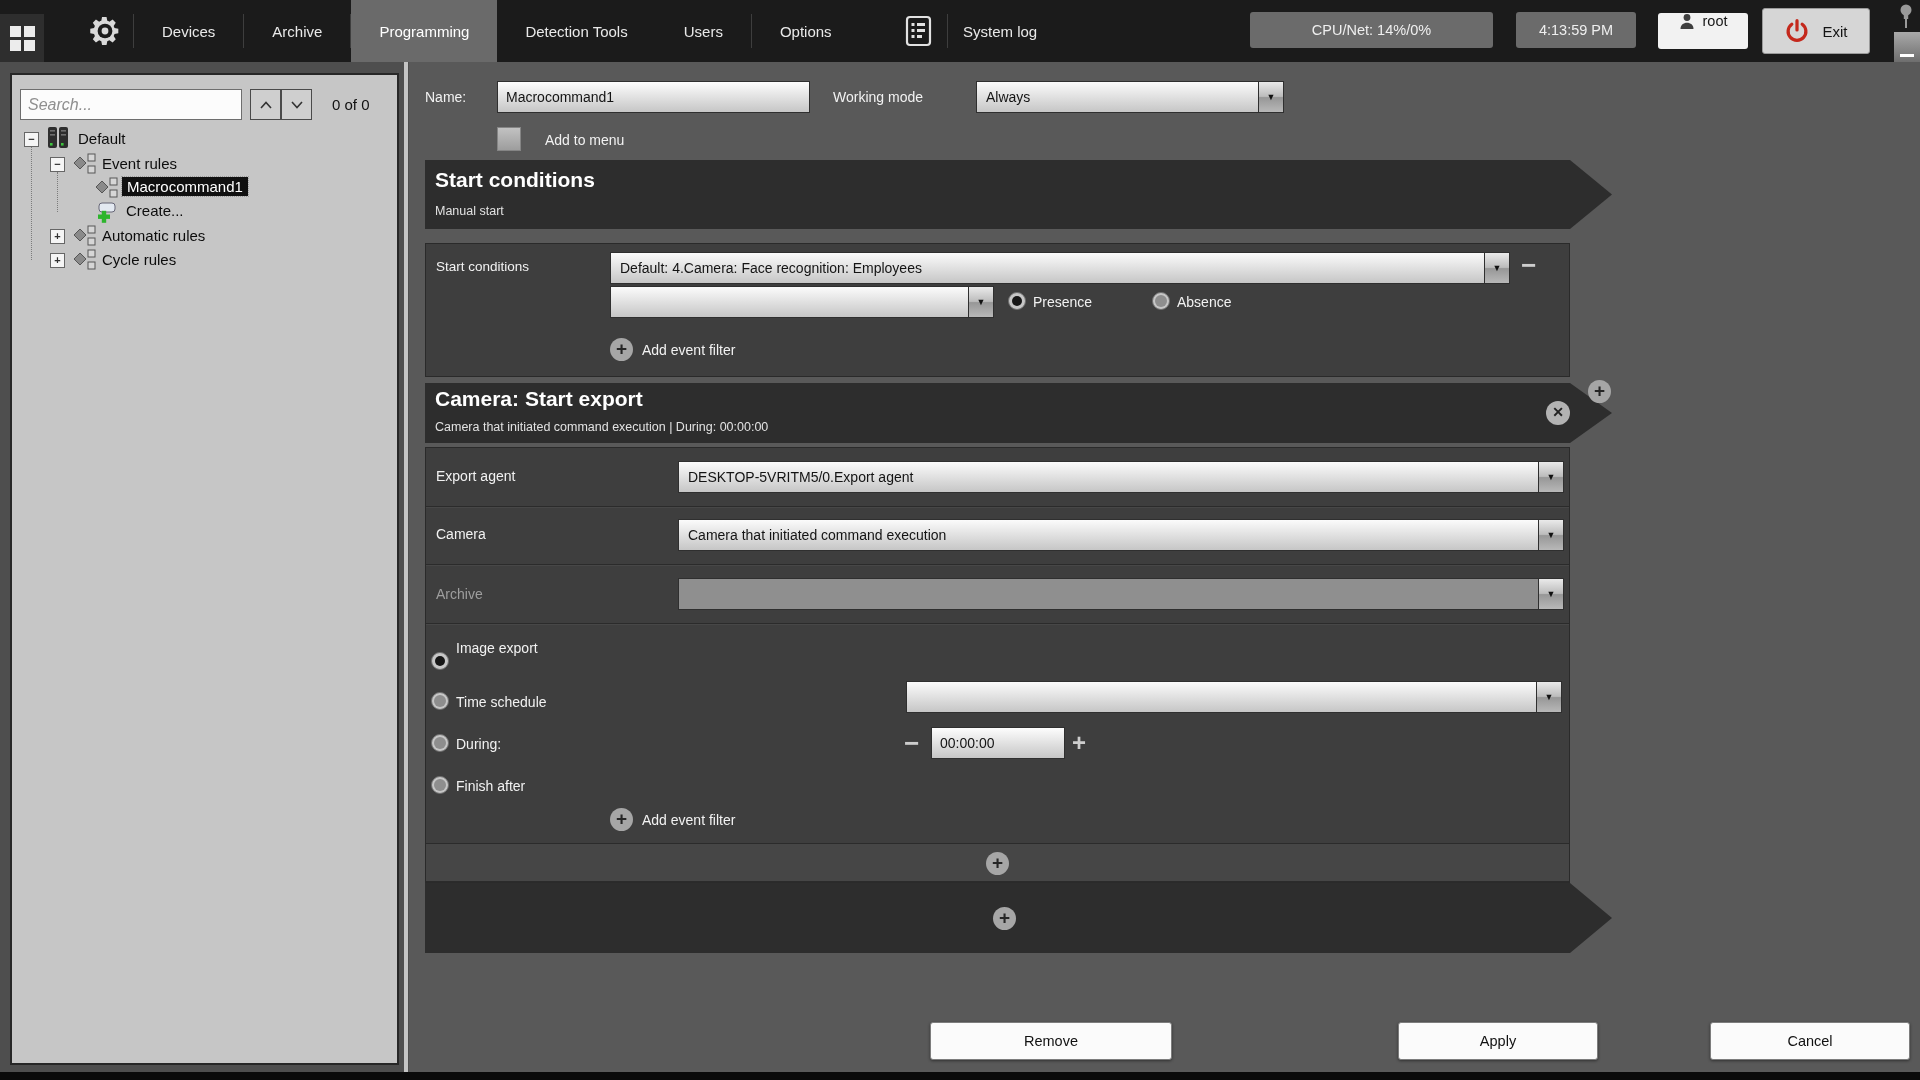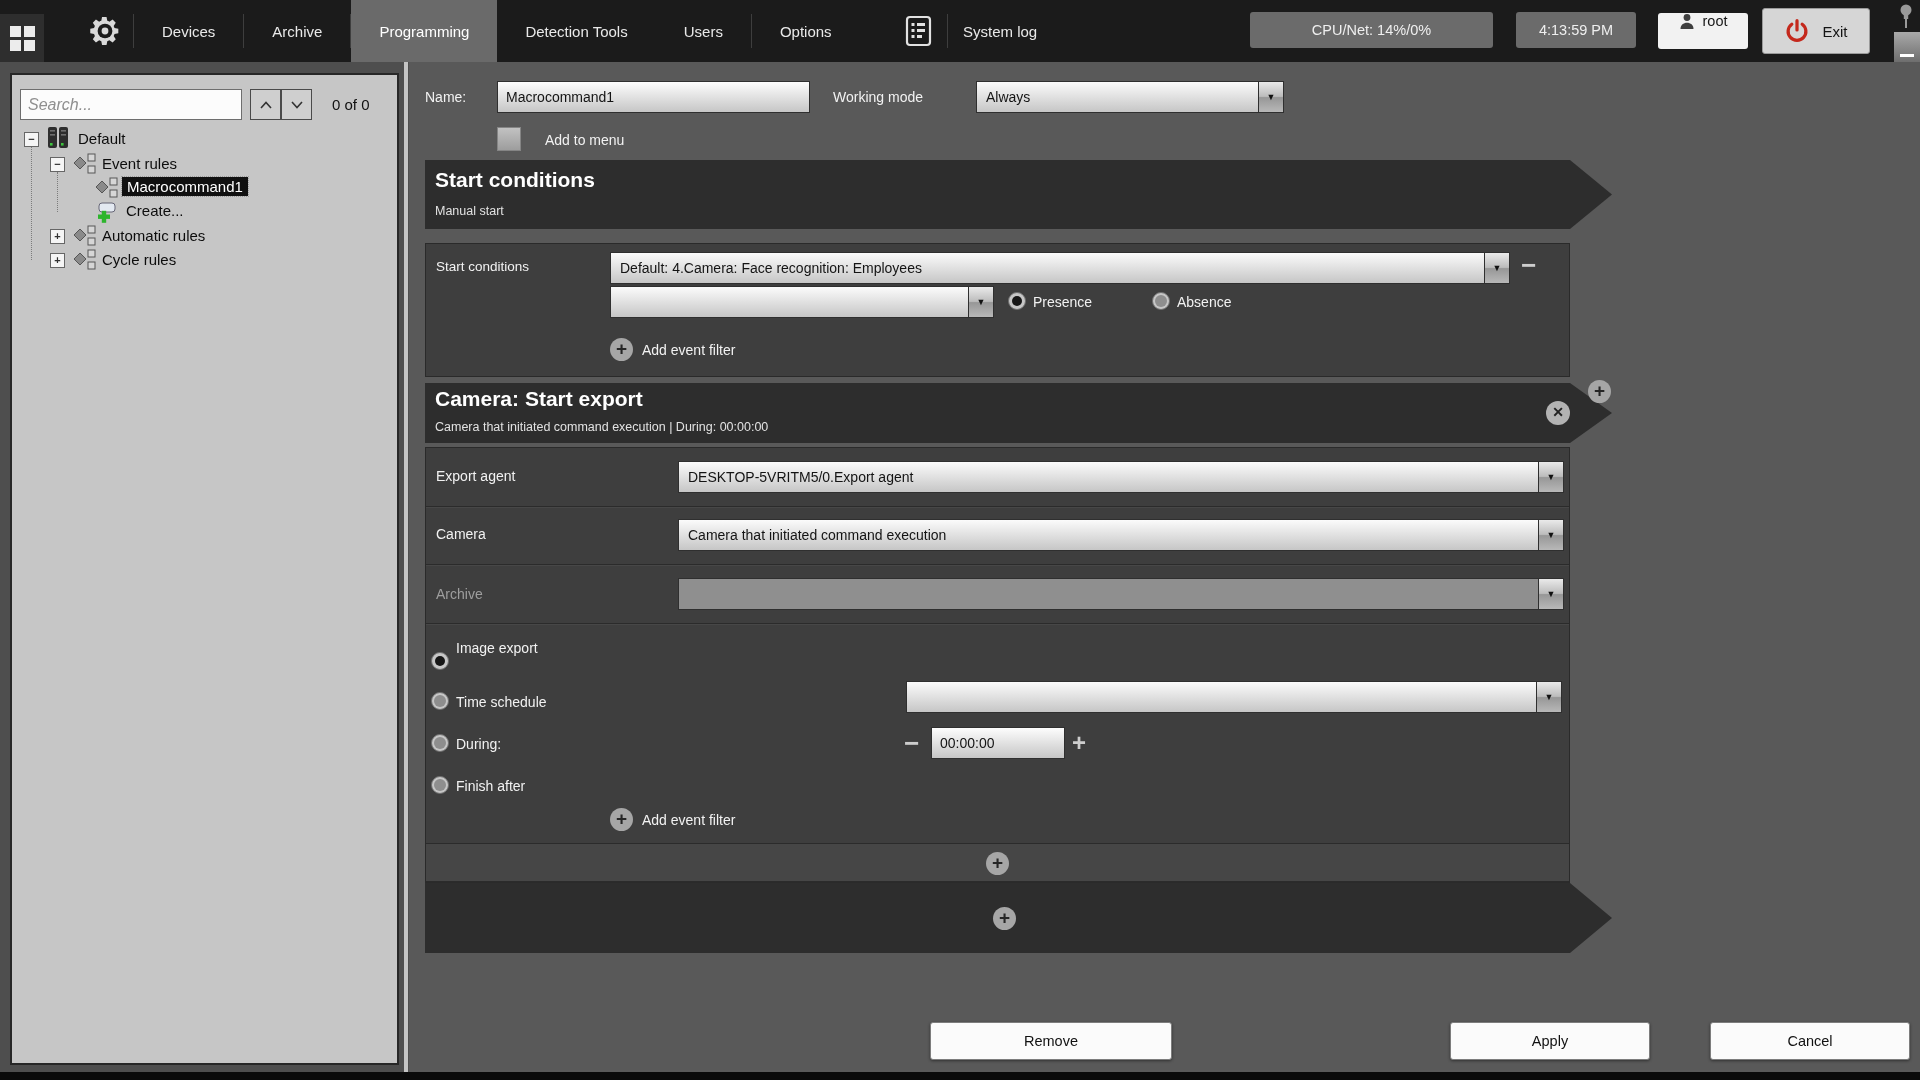--- a/index.html
+++ b/index.html
@@ -322,14 +322,14 @@
   <div class="thinband" style="top:395px;">
     <div class="plusc" style="left:560px; top:8px;">+</div>
   </div>
 </div>
 
 <div class="band" style="left:425px; top:883px; width:1187px; height:70px;">
   <div class="plusc" style="left:568px; top:24px;">+</div>
 </div>
 
 <div class="btn-white" style="left:930px; top:1022px; width:242px;">Remove</div>
-<div class="btn-white" style="left:1450px; top:1022px; width:200px;">Apply</div>
+<div class="btn-white" style="left:1398px; top:1022px; width:200px;">Apply</div>
 <div class="btn-white" style="left:1710px; top:1022px; width:200px;">Cancel</div>
 
 </body></html>

